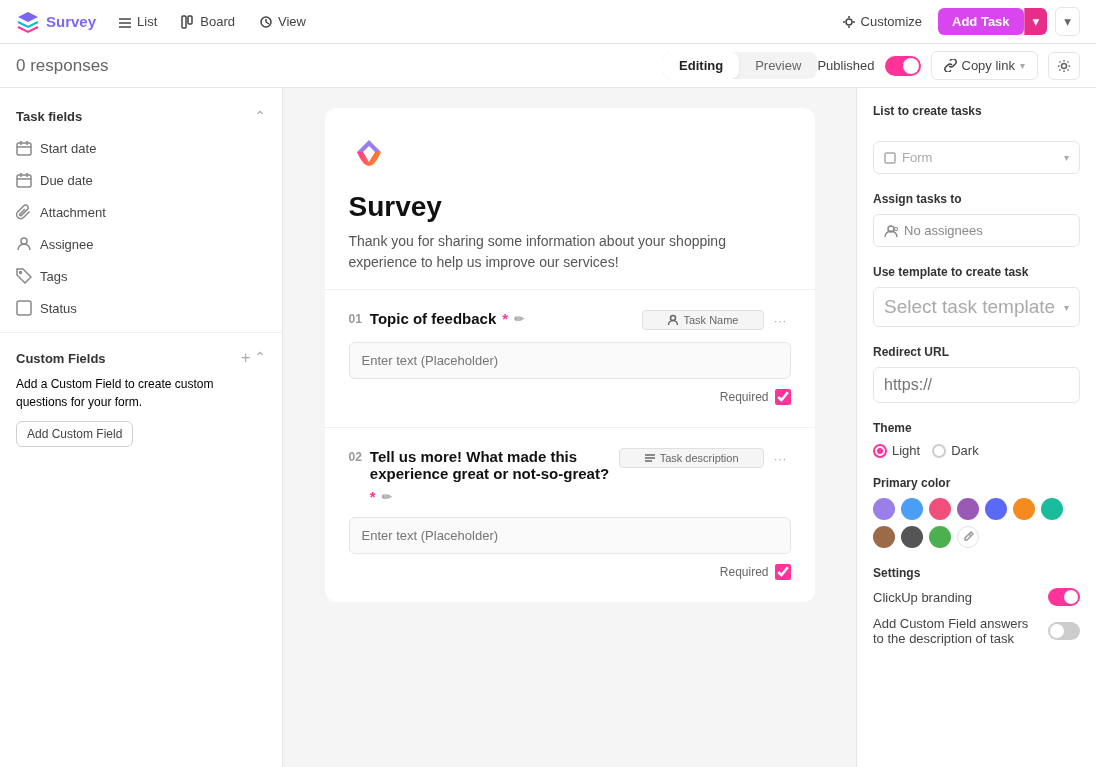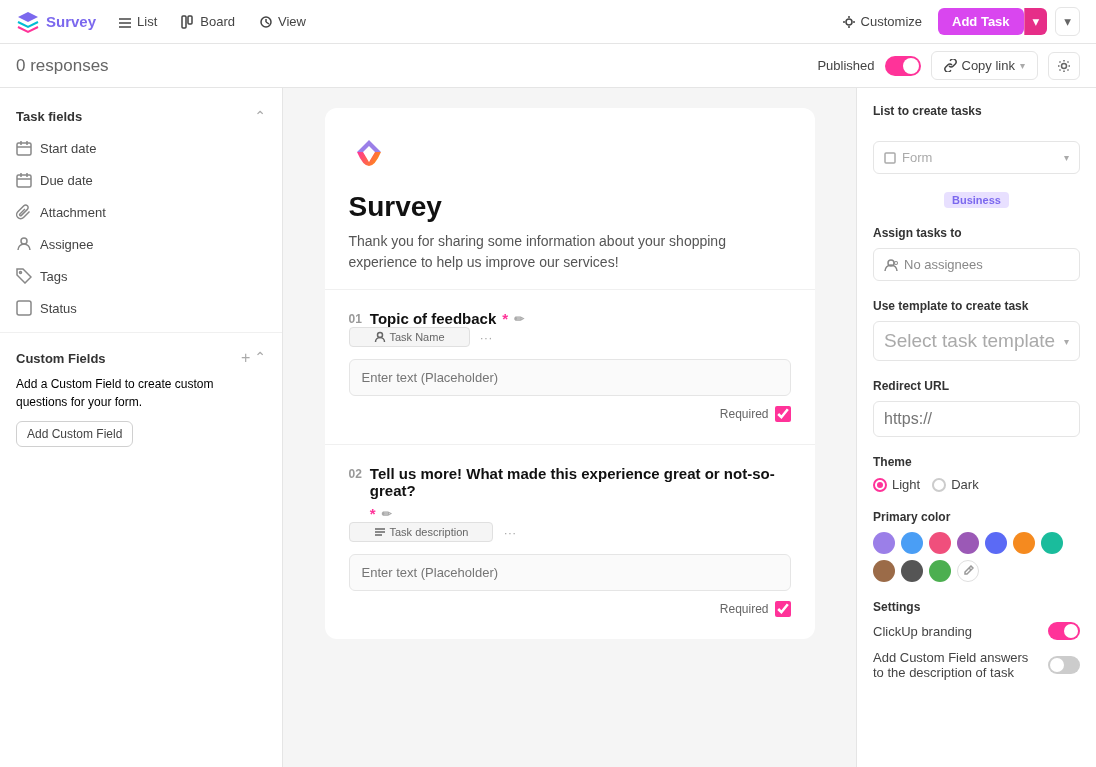--- a/index.html
+++ b/index.html
@@ -51,21 +51,21 @@
     .btn-add-custom { font-size: 12px; color: #444; border: 1px solid #d0d0d0; border-radius: 6px; padding: 5px 10px; background: #fff; cursor: pointer; }
 
     
     .center-panel { flex: 1; overflow-y: auto; padding: 20px; background: #f5f5f5; }
     .form-card { background: #fff; border-radius: 12px; overflow: hidden; max-width: 490px; margin: 0 auto; }
     .form-header { padding: 24px 24px 16px; }
     .form-logo { width: 40px; height: 40px; margin-bottom: 16px; }
     .form-title { font-size: 28px; font-weight: 700; color: #111; margin-bottom: 8px; }
     .form-desc { font-size: 14px; color: #555; line-height: 1.5; }
     .question-card { margin: 0 0 2px; border-top: 1px solid #f0f0f0; padding: 20px 24px; }
-    .question-header { display: flex; align-items: flex-start; justify-content: space-between; margin-bottom: 12px; flex-direction: column; }
+    .question-header { display: flex; align-items: flex-start; justify-content: space-between; margin-bottom: 12px; }
     .question-num { font-size: 12px; color: #999; font-weight: 600; margin-right: 8px; flex-shrink: 0; margin-top: 2px; }
     .question-title { font-size: 15px; font-weight: 600; color: #111; flex: 1; display: flex; align-items: center; gap: 6px; flex-wrap: wrap; }
     .question-required { color: #ff3399; }
     .question-edit-icon { color: #aaa; font-size: 12px; cursor: pointer; }
     .question-badge { display: flex; align-items: center; gap: 4px; font-size: 11px; color: #666; background: #f5f5f5; border: 1px solid #e0e0e0; border-radius: 4px; padding: 3px 24px; flex-shrink: 0; }
     .question-more { color: #aaa; cursor: pointer; padding: 2px 4px; }
     .question-actions { display: flex; align-items: center; gap: 6px; }
     .placeholder-input { width: 100%; border: 1px solid #e5e5e5; border-radius: 6px; padding: 10px 12px; font-size: 13px; color: #aaa; background: #fafafa; outline: none; }
     .required-row { display: flex; align-items: center; justify-content: flex-end; gap: 6px; margin-top: 10px; }
     .required-label { font-size: 12px; color: #666; }
@@ -144,20 +144,24 @@
       <span>Add Task</span>
     </button>
     <button class="btn-add-task-arrow">▾</button>
   </div>
   <button class="btn-chevron-more">▾</button>
 </nav>
 
 <div class="sub-header">
   <span class="responses-count">0 responses</span>
   <div class="sub-spacer"></div>
+  <div class="edit-preview-toggle">
+    <button class="toggle-btn active">Editing</button>
+    <button class="toggle-btn">Preview</button>
+  </div>
   <div class="sub-right">
     <span class="published-label">Published</span>
     <div class="toggle-switch">
       <div class="toggle-track"></div>
       <div class="toggle-thumb"></div>
     </div>
     <button class="btn-copy-link">
       <svg width="13" height="13" viewBox="0 0 13 13" fill="none" stroke="currentColor" stroke-width="1.5">
           <path d="M5 7a3 3 0 004.24 0l2-2a3 3 0 00-4.24-4.24l-1 1"></path>
           <path d="M8 6a3 3 0 00-4.24 0l-2 2a3 3 0 004.24 4.24l1-1"></path>
@@ -331,23 +335,20 @@
         <div style="display:flex;align-items:center;gap:6px;color:#aaa;">
           <svg width="12" height="12" viewBox="0 0 12 12" fill="none" stroke="currentColor" stroke-width="1.5">
               <rect x="1" y="1" width="10" height="10" rx="1"></rect>
             </svg>
           <span>Form</span>
         </div>
         <span class="chevron-icon">▾</span>
       </div>
     </div>
 
-    <div style="text-align:center; margin-bottom:10px;">
-      <span class="business-badge">Business</span>
-    </div>
 
     <div class="right-section">
       <div class="right-section-title">Assign tasks to</div>
       <div class="assignee-row">
         <svg width="14" height="14" viewBox="0 0 14 14" fill="none" stroke="currentColor" stroke-width="1.5">
             <circle cx="7" cy="5" r="3"></circle>
             <path d="M1 13c0-3.31 2.69-6 6-6s6 2.69 6 6"></path>
             <circle cx="12" cy="5" r="2" fill="currentColor" stroke="none"></circle>
             <line x1="11" y1="5" x2="13" y2="5" stroke="#fff" stroke-width="1.2"></line>
             <line x1="12" y1="4" x2="12" y2="6" stroke="#fff" stroke-width="1.2"></line>

